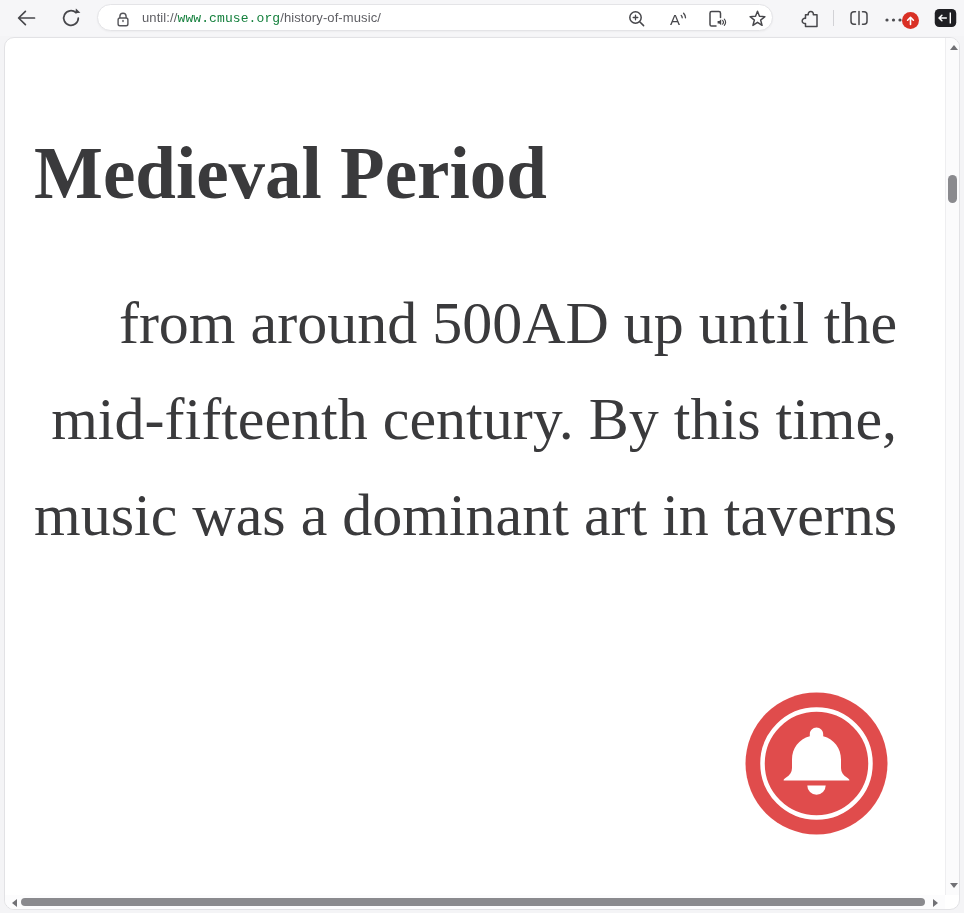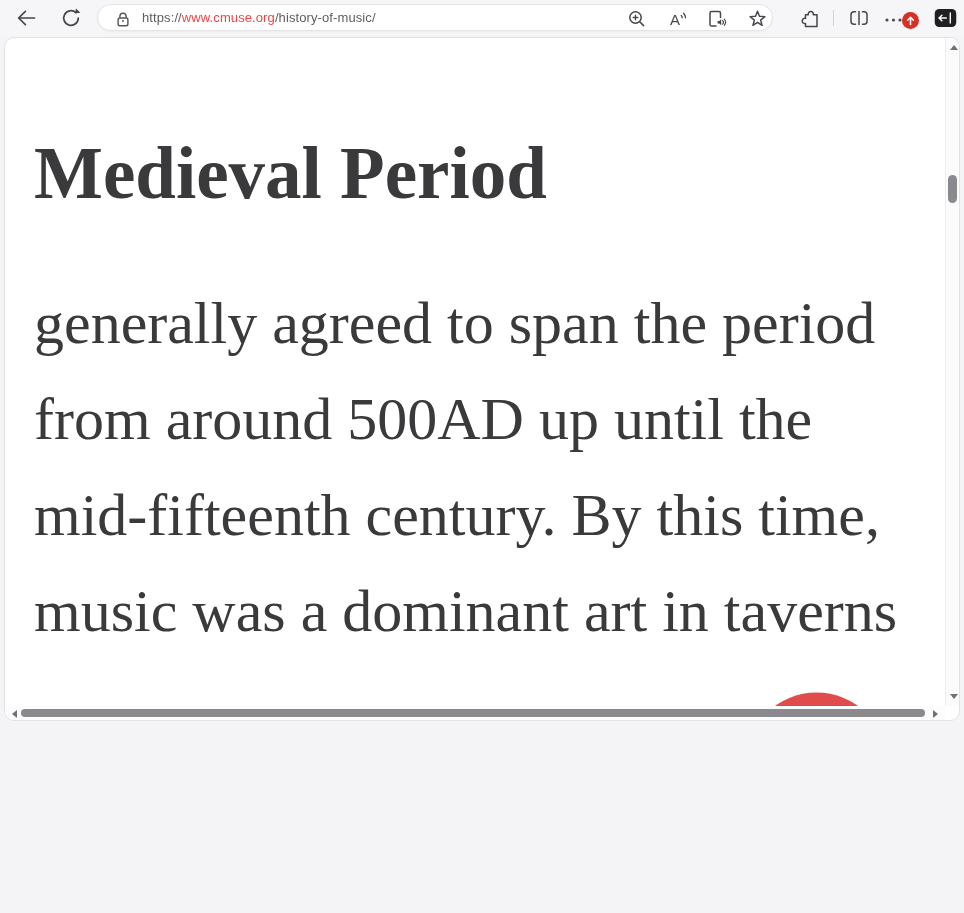--- a/index.html
+++ b/index.html
@@ -30,39 +30,40 @@
     position:absolute; left:97px; top:4px; width:676px; height:27px;
     background:#ffffff; border:1px solid #e4e4e7; border-radius:14px;
     box-shadow:0 1px 2px rgba(0,0,0,.04);
   }
   .lock-wrap{ position:absolute; left:14px; top:3px; width:22px; height:22px;
     display:flex; align-items:center; justify-content:center; }
   .url-text{
     position:absolute; left:44px; top:0; height:26px; line-height:26px;
     font-size:13px; letter-spacing:.1px; white-space:nowrap; color:#5e5e63;
   }
-  .url-text .domain{ color:#ef4444; }
+  .url-text .domain{ color:#15803d;font-family:Liberation Mono, monospace; }
   .pill-icon{
     position:absolute; top:0px; width:28px; height:27px;
     display:flex; align-items:center; justify-content:center;
     border:none; background:transparent; cursor:pointer;
   }
   .tb-divider{
     position:absolute; left:833px; top:10px; width:1px; height:16px; background:#d2d2d6;
   }
   .badge{
     position:absolute; left:902px; top:12px; width:17px; height:17px; border-radius:50%;
     background:var(--badge-red); display:flex; align-items:center; justify-content:center;
     pointer-events:none;
   }
   
   .content-card{
-    position:absolute; left:4px; top:37px; width:956px; height:684px;
+    position:absolute; left:4px; top:37px; width:956px; height:873px;
     background:#ffffff; border:1px solid #e2e2e5; border-radius:10px;
     overflow:hidden;
+    text-align:right;
   }
   .page-title{
     position:absolute; left:29px; top:96px;
     font-family:"Liberation Serif", serif; font-weight:700;
     font-size:73px; line-height:80px; color:var(--text-color); white-space:nowrap;
   }
   .article{
     position:absolute; left:29px; top:237px;
     font-family:"Liberation Serif", serif; font-size:60px; line-height:96px;
     color:var(--text-color); white-space:nowrap;
@@ -120,21 +121,21 @@
   </button>
 
   <div class="address-bar">
     <span class="lock-wrap">
       <svg width="20" height="20" viewBox="0 0 20 20">
         <path d="M6.9 9V7.3a3.1 3.1 0 0 1 6.2 0V9" fill="none" stroke="#55555a" stroke-width="1.4"></path>
         <rect x="5.1" y="9" width="9.8" height="7.8" rx="1.8" fill="none" stroke="#55555a" stroke-width="1.4"></rect>
         <line x1="10" y1="11.4" x2="10" y2="12.6" stroke="#55555a" stroke-width="1.4" stroke-linecap="round"></line>
       </svg>
     </span>
-    <span class="url-text"><span class="scheme">https://</span><span class="domain">www.cmuse.org</span><span class="path">/history-of-music/</span></span>
+    <span class="url-text"><span class="scheme">until://</span><span class="domain">www.cmuse.org</span><span class="path">/history-of-music/</span></span>
 
     <button class="pill-icon" style="left:525px">
       <span>
         <svg width="24" height="24" viewBox="0 0 24 24">
           <circle cx="10.5" cy="10.5" r="5.7" fill="none" stroke="#47474b" stroke-width="1.5"></circle>
           <line x1="14.7" y1="14.7" x2="18.6" y2="18.6" stroke="#47474b" stroke-width="1.5" stroke-linecap="round"></line>
           <path d="M10.5 8.2v4.6M8.2 10.5h4.6" stroke="#47474b" stroke-width="1.3" stroke-linecap="round"></path>
         </svg>
       </span>
     </button>
@@ -213,21 +214,20 @@
       </svg>
     </span>
   </button>
 </div>
 
 <div class="content-card">
 
   <h1 class="page-title">Medieval Period</h1>
 
   <div class="article">
-      <div><span>generally agreed to span the period</span></div>
       <div><span>from around 500AD up until the</span></div>
       <div><span>mid-fifteenth century. By this time,</span></div>
       <div><span>music was a dominant art in taverns</span></div>
     </div>
 
   <button class="bell-btn" aria-label="notifications">
     <span>
       <svg width="145" height="145" viewBox="0 0 145 145">
         <circle cx="72.5" cy="72.5" r="71" fill="var(--bell-red)"></circle>
         <circle cx="72.5" cy="72.5" r="54" fill="none" stroke="#ffffff" stroke-width="4.5"></circle>

